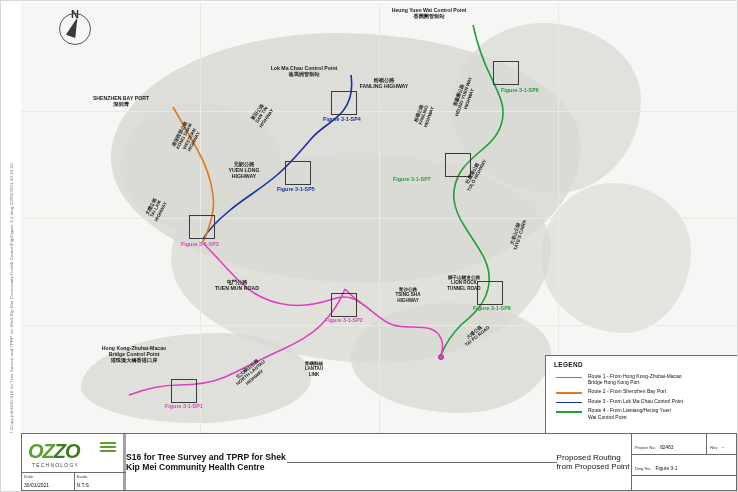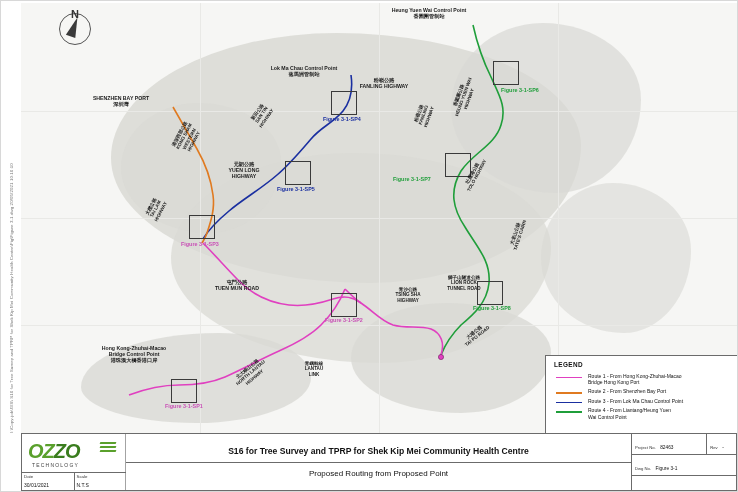--- a/index.html
+++ b/index.html
@@ -35,32 +35,32 @@
 
   
   #legend{position:absolute;left:524px;top:352px;width:204px;height:98px;background:#ffffff;border:1px solid #6b6b6b;}
   #legend .ltitle{font-size:6.4px;font-weight:bold;color:#111;padding:5px 0 3px 8px;letter-spacing:.4px;}
   #legend .lrow{display:flex;align-items:flex-start;padding:1.5px 6px 1.5px 10px;}
   #legend .swatch{width:26px;height:1.6px;margin-top:4px;margin-right:6px;flex:0 0 26px;}
   #legend .ltext{font-size:5px;line-height:6.4px;color:#111;}
 
   
   #titleblock{position:absolute;left:20px;top:432px;width:716px;height:58px;border:1px solid #6b6b6b;background:#fff;display:flex;box-sizing:border-box;}
-  #tb-logo{width:104px;border-right:1px solid #a3a3a3;position:relative;box-sizing:border-box;}
+  #tb-logo{width:104px;border-right:3px solid #a3a3a3;position:relative;box-sizing:border-box;}
   .ozzo{position:absolute;left:6px;top:6px;font-size:20px;font-weight:bold;font-style:italic;color:#5aa02c;letter-spacing:-1px;}
   .ozzo .o2{color:#3a7d1e;}
   .ozzo-sub{position:absolute;left:10px;top:28px;font-size:5px;color:#444;letter-spacing:1.2px;}
   .ozzo-bars{position:absolute;left:78px;top:8px;}
   .ozzo-bars i{display:block;width:16px;height:2px;background:#5aa02c;margin-bottom:2px;transform:skewX(-20deg);}
   #tb-meta{position:absolute;left:0;bottom:0;width:104px;height:18px;border-top:1px solid #6b6b6b;box-sizing:border-box;display:flex;}
   #tb-meta .cell{flex:1;border-right:1px solid #6b6b6b;box-sizing:border-box;padding:1px 2px;}
   #tb-meta .cell:last-child{border-right:none;}
   #tb-meta .k{font-size:4.4px;color:#333;}
   #tb-meta .v{font-size:5px;color:#111;margin-top:3px;}
-  #tb-center{flex:1;border-right:1px solid #6b6b6b;box-sizing:border-box;display:flex;flex-direction:column;align-items:center;justify-content:center;}
+  #tb-center{flex:1;border-right:1px solid #6b6b6b;box-sizing:border-box;display:flex;flex-direction:row;align-items:center;justify-content:center;}
   #tb-center .t1{font-size:8.6px;font-weight:bold;color:#111;}
   #tb-center .divider{width:100%;height:1px;background:#6b6b6b;margin:6px 0;}
   #tb-center .t2{font-size:8px;color:#111;}
   #tb-right{width:104px;box-sizing:border-box;position:relative;}
   #tb-right .rrow{display:flex;border-bottom:1px solid #6b6b6b;box-sizing:border-box;}
   #tb-right .rcell{padding:1px 3px;box-sizing:border-box;}
   #tb-right .rcell.b{border-right:1px solid #6b6b6b;}
   #tb-right .k{font-size:4.2px;color:#333;}
   #tb-right .v{font-size:4.8px;color:#111;}
   #tb-right .big{height:38px;}

